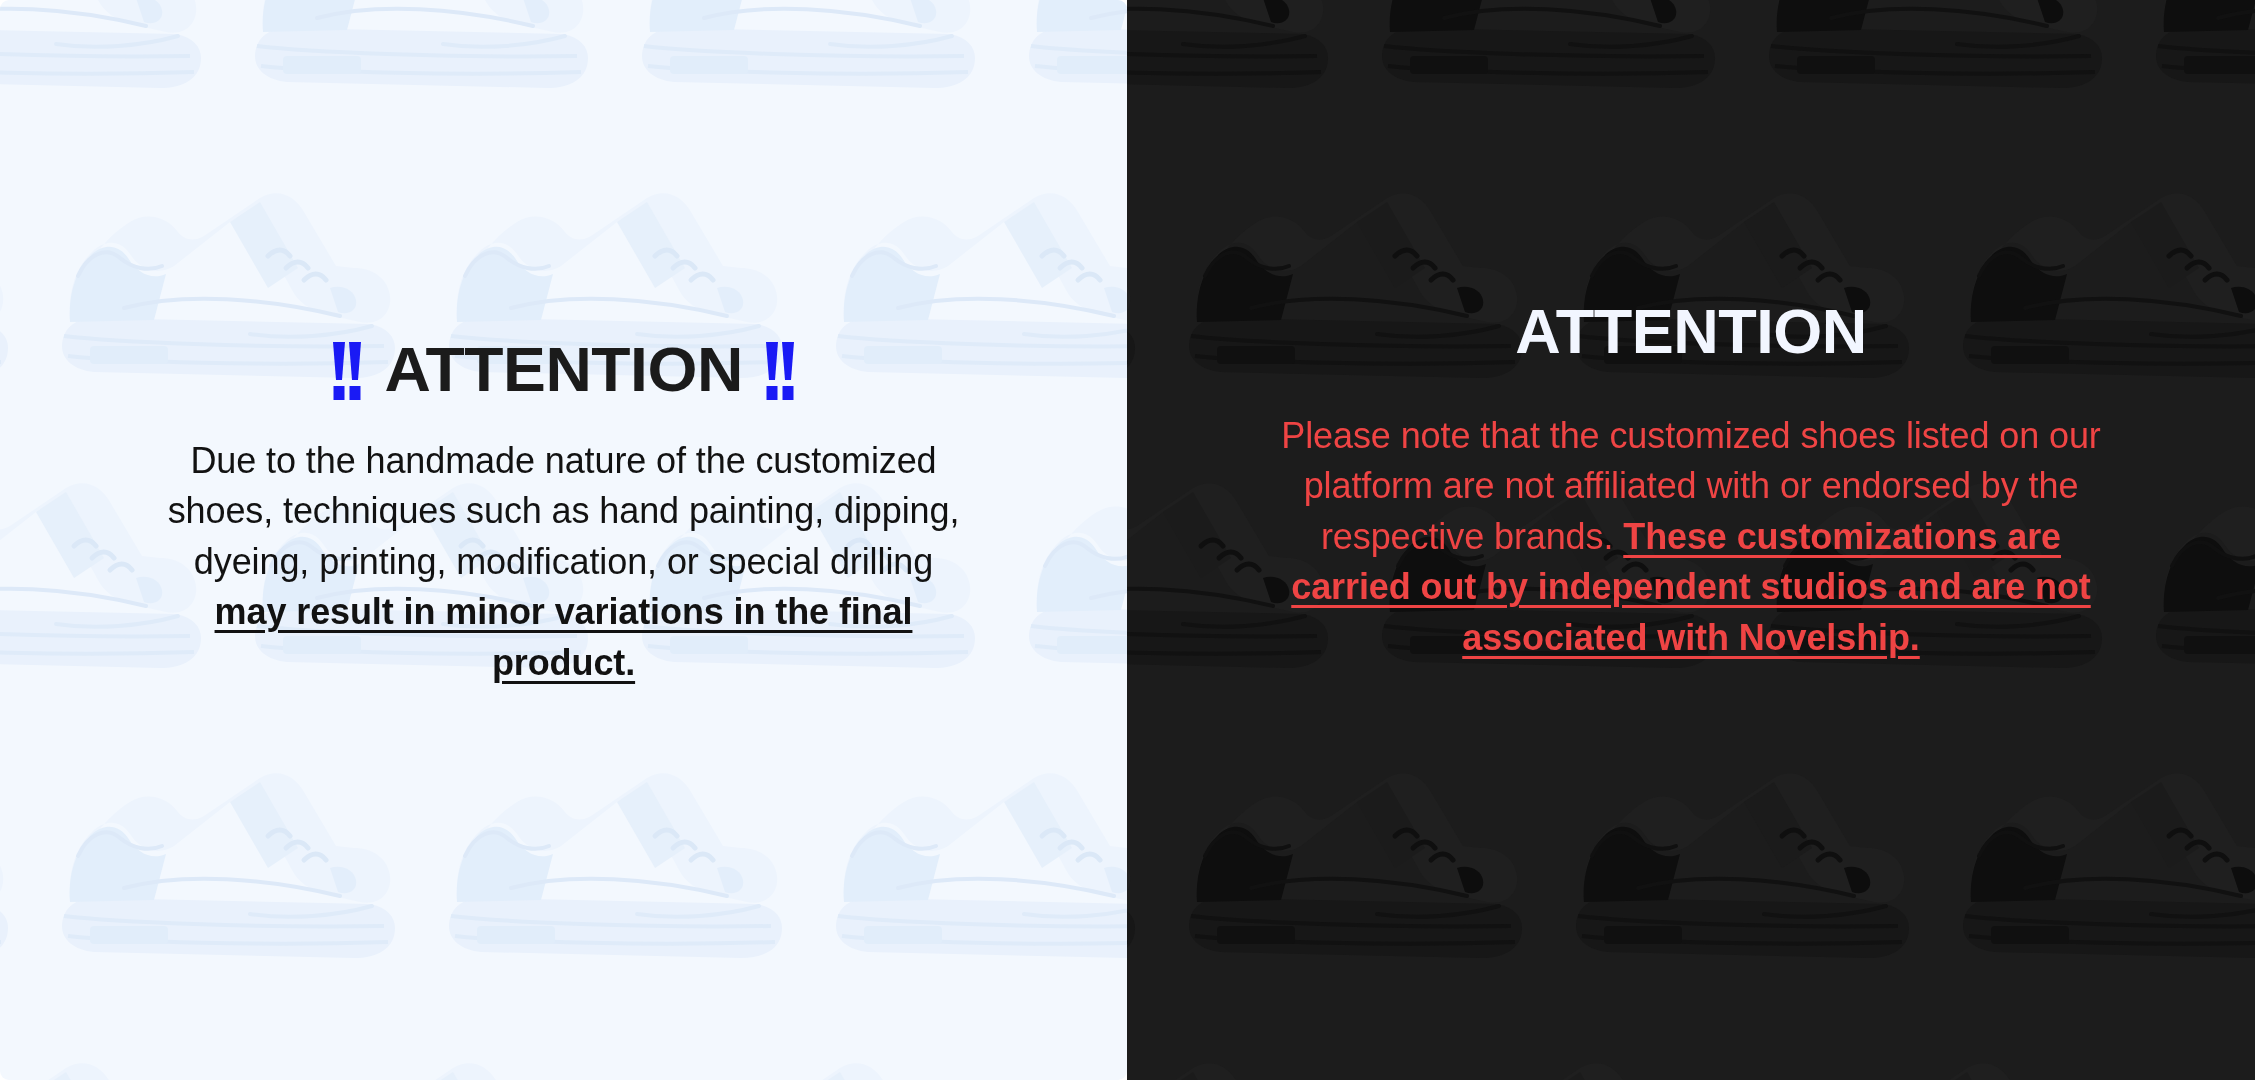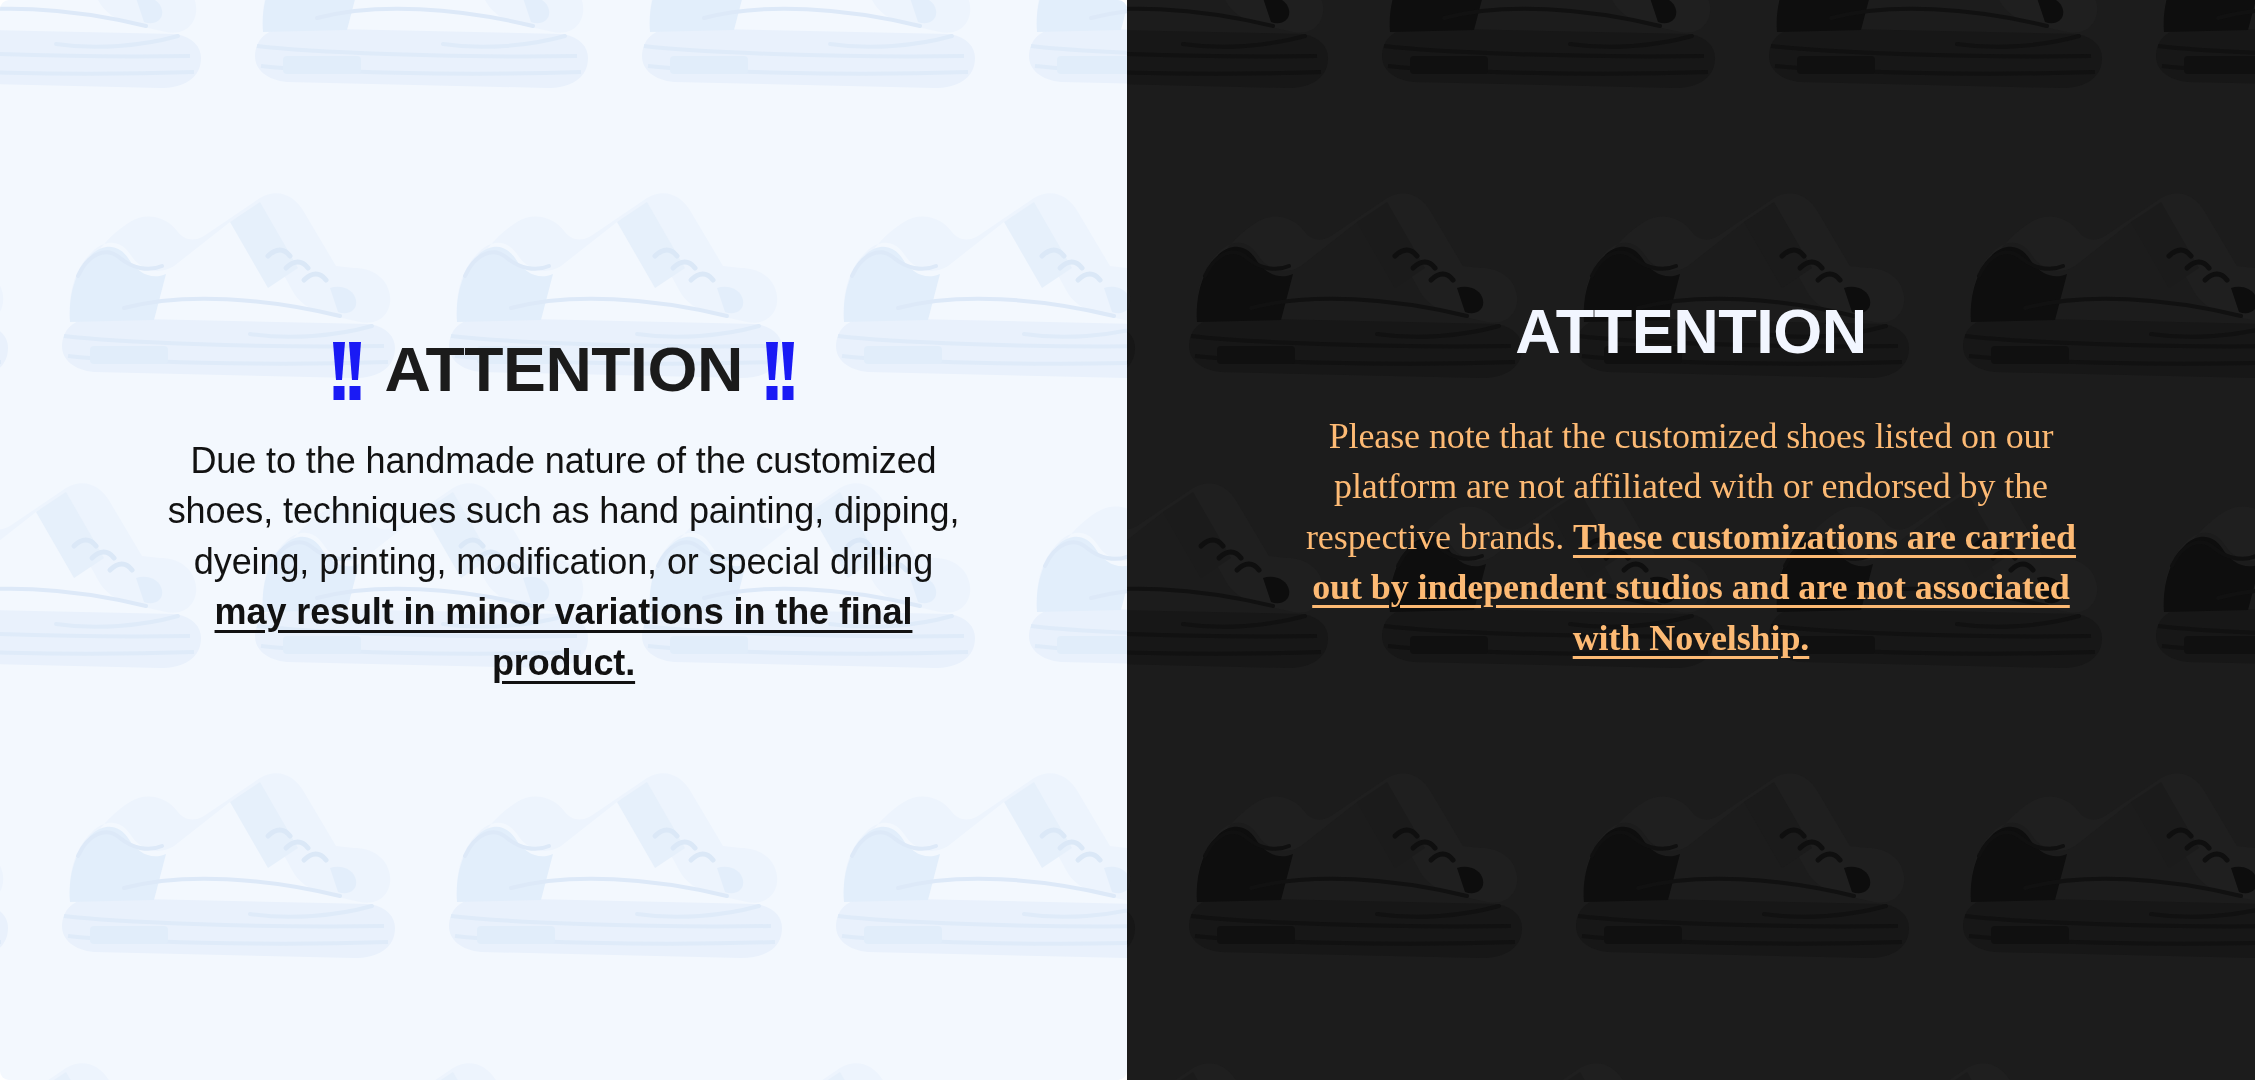--- a/index.html
+++ b/index.html
@@ -89,21 +89,21 @@
   
   .body-copy {
     margin: 0;
     text-align: center;
     font-weight: 400;
     font-size: 36px;
     line-height: 1.40;
     letter-spacing: -0.1px;
   }
   .body-left  { color: #121212; width: 800px; }
-  .body-right { color: #fdba74; width: 820px; font-family: Liberation Serif, serif; }
+  .body-right { color: #ef4444; width: 820px; }
 
   .body-copy .emph {
     font-weight: 700;
     text-decoration: underline;
     text-underline-offset: 6px;
     text-decoration-thickness: 3px;
   }
 </style>
 </head>
 <body>

